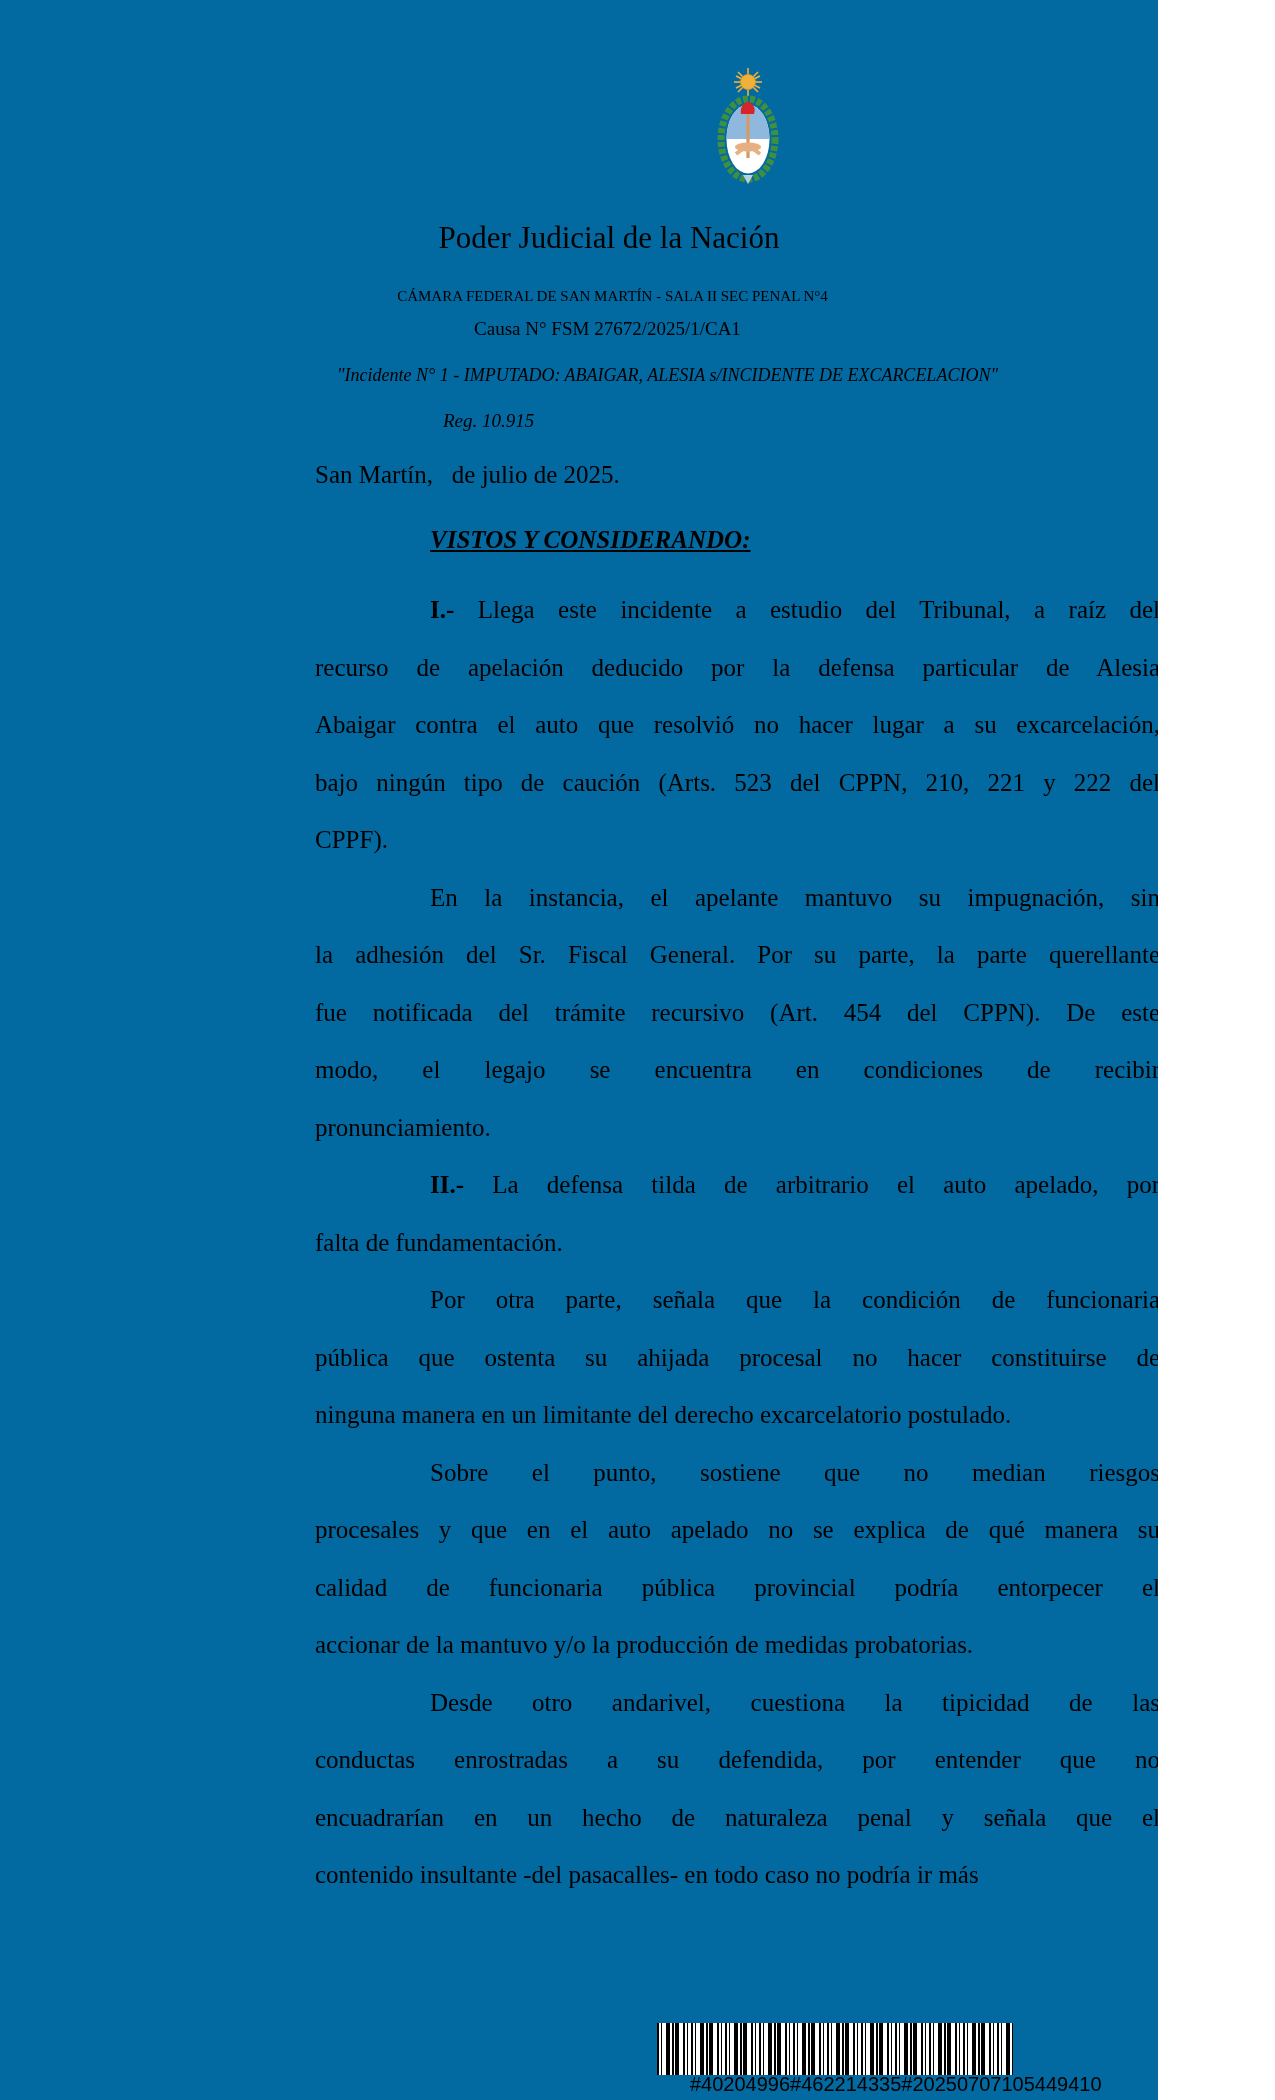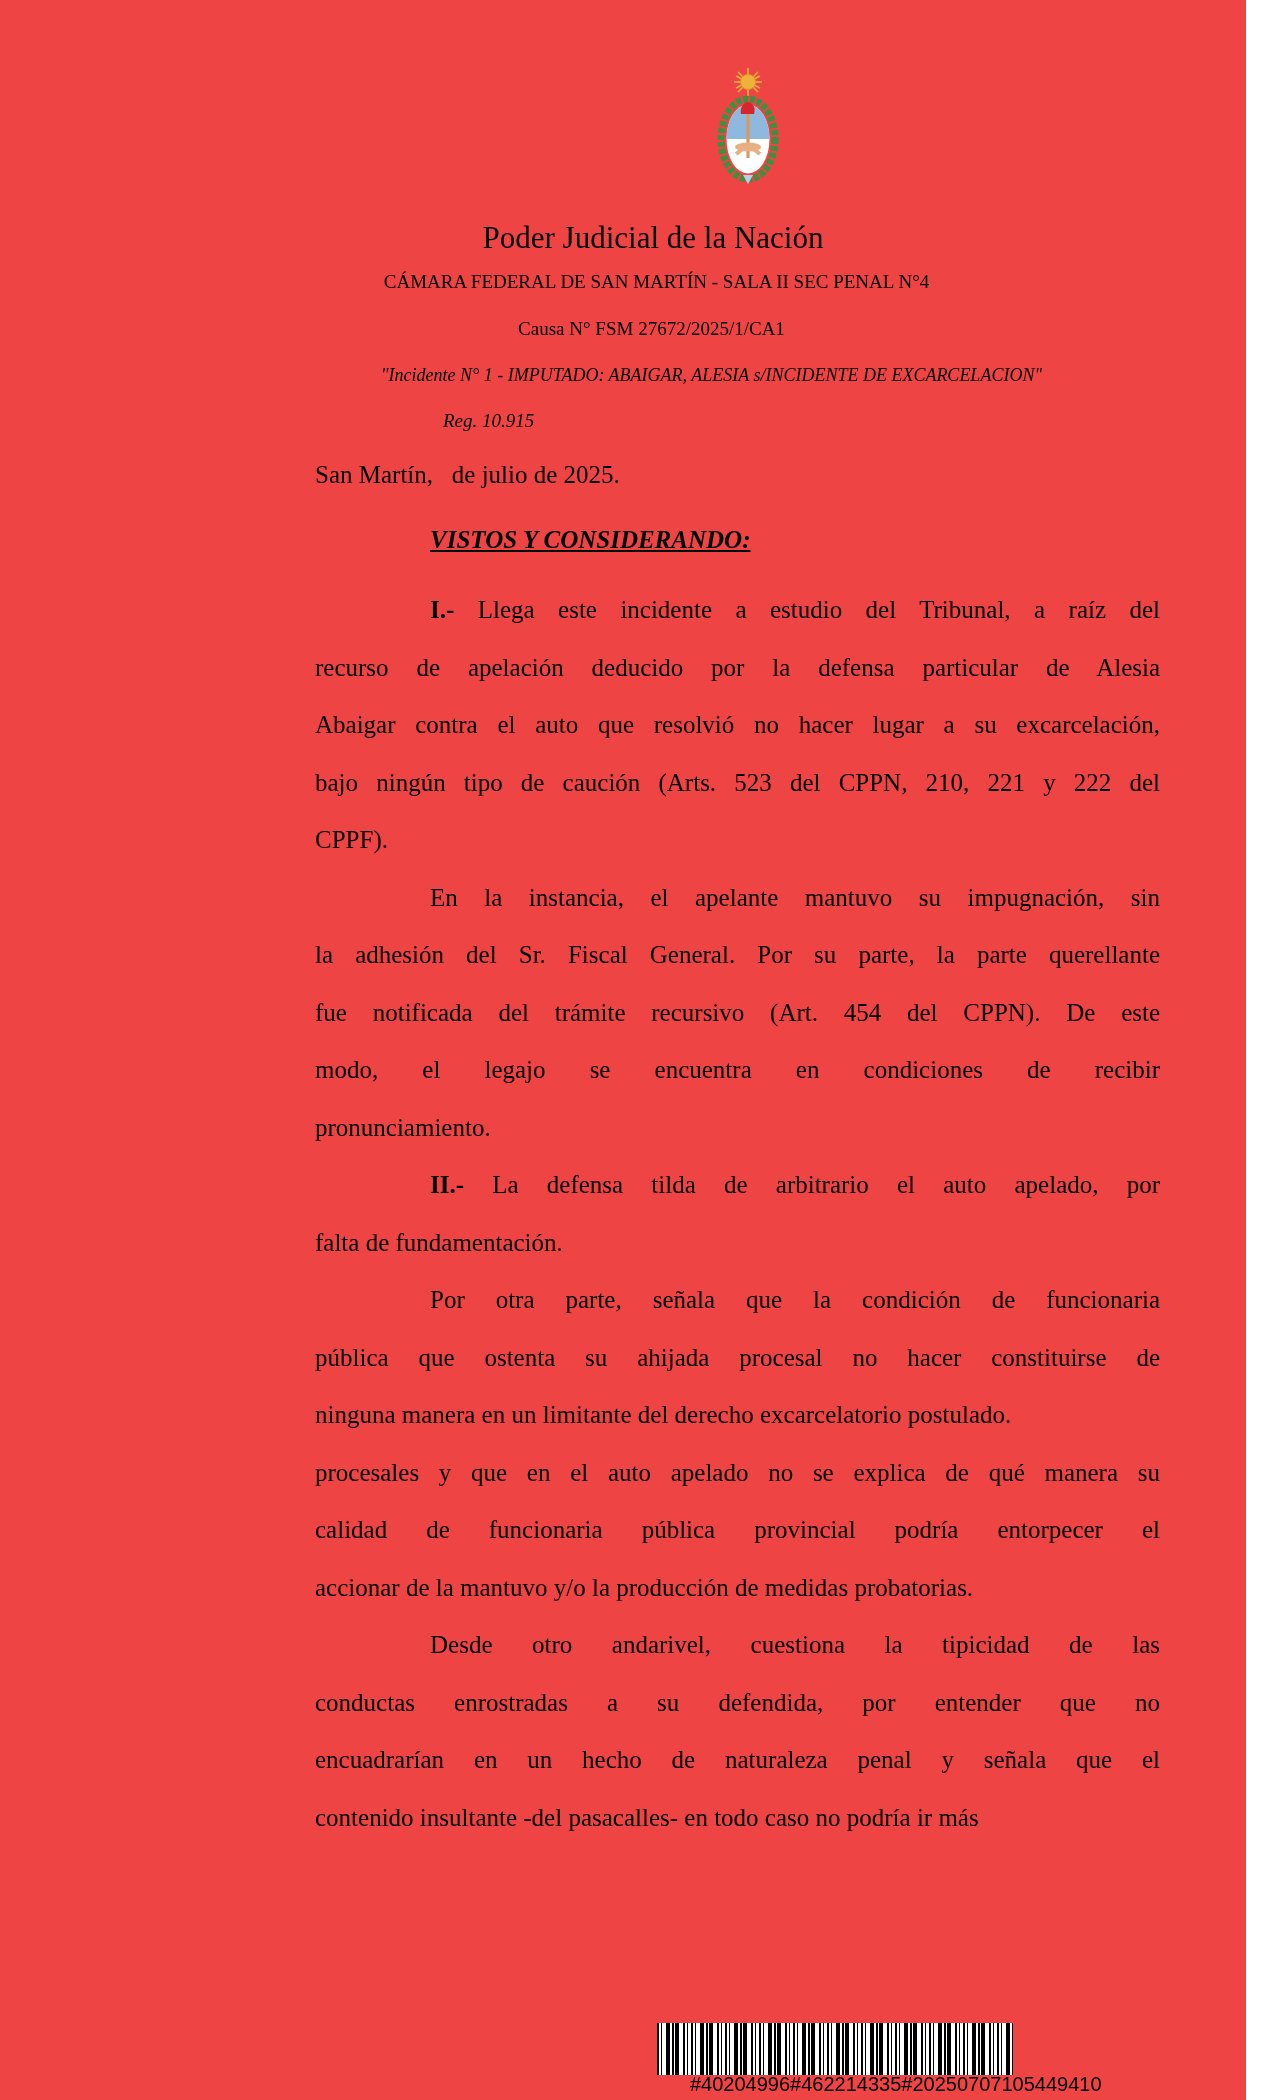--- a/index.html
+++ b/index.html
@@ -1,27 +1,27 @@
 <!DOCTYPE html>
 <html><head>
 <meta charset="utf-8">
 <style>
   html,body{margin:0;padding:0;background:#ffffff;}
   .page{
     position:relative;
-    width:1246px;
+    width:1158px;
     height:2100px;
-    background:#ef4444;
+    background:#0369a1;
     color:#000;
     font-family:"Liberation Serif", serif;
     overflow:hidden;
   }
   .hline{position:absolute;text-align:center;white-space:nowrap;}
   #title{top:220px;left:60px;right:0;font-size:31px;line-height:36px;}
-  #court{top:270px;left:67px;right:0;font-size:19px;line-height:24px;}
+  #court{top:284px;left:67px;right:0;font-size:15px;line-height:24px;}
   #causa{top:317px;left:57px;right:0;font-size:19px;line-height:24px;}
   #caption{top:364px;left:177px;right:0;font-size:18px;line-height:23px;font-style:italic;}
   #reg{position:absolute;top:409px;left:443px;font-size:19px;line-height:24px;white-space:nowrap;font-style:italic;}
   #dateline{position:absolute;top:460px;left:315px;font-size:25px;line-height:30px;white-space:nowrap;}
   #vistos{position:absolute;top:524px;left:430px;font-size:25px;line-height:32px;font-weight:bold;text-decoration:underline;white-space:nowrap;font-style:italic;}
   #bodytext{position:absolute;top:581px;left:315px;width:845px;font-size:25px;}
   .line{
     height:57.5px;
     line-height:57.5px;
     text-align:justify;
@@ -105,20 +105,21 @@
     <div class="line"><span>modo, el legajo se encuentra en condiciones de recibir</span></div>
     <div class="line last"><span>pronunciamiento.</span></div>
 
     <div class="line indent"><span class="b">II.-</span><span> La defensa tilda de arbitrario el auto apelado, por</span></div>
     <div class="line last"><span>falta de fundamentación.</span></div>
 
     <div class="line indent"><span>Por otra parte, señala que la condición de funcionaria</span></div>
     <div class="line"><span>pública que ostenta su ahijada procesal no hacer constituirse de</span></div>
     <div class="line last"><span>ninguna manera en un limitante del derecho excarcelatorio postulado.</span></div>
 
+    <div class="line indent"><span>Sobre el punto, sostiene que no median riesgos</span></div>
     <div class="line"><span>procesales y que en el auto apelado no se explica de qué manera su</span></div>
     <div class="line"><span>calidad de funcionaria pública provincial podría entorpecer el</span></div>
     <div class="line last"><span>accionar de la mantuvo y/o la producción de medidas probatorias.</span></div>
 
     <div class="line indent"><span>Desde otro andarivel, cuestiona la tipicidad de las</span></div>
     <div class="line"><span>conductas enrostradas a su defendida, por entender que no</span></div>
     <div class="line"><span>encuadrarían en un hecho de naturaleza penal y señala que el</span></div>
     <div class="line last"><span>contenido insultante -del pasacalles- en todo caso no podría ir más</span></div>
 
   </div>

